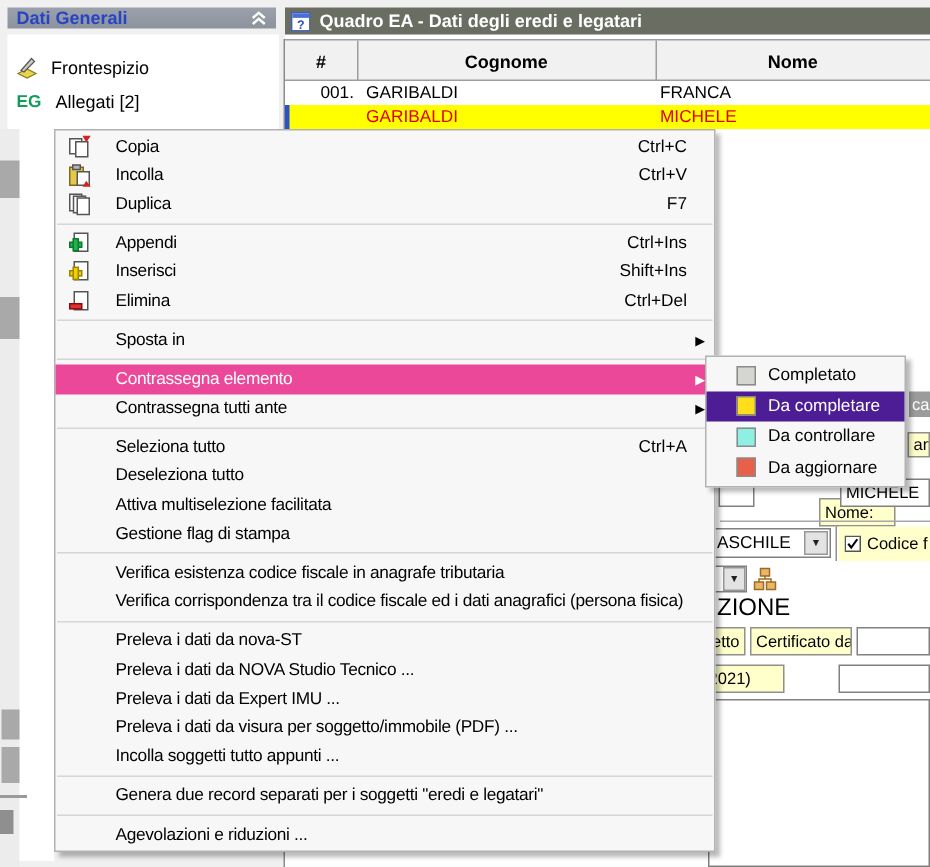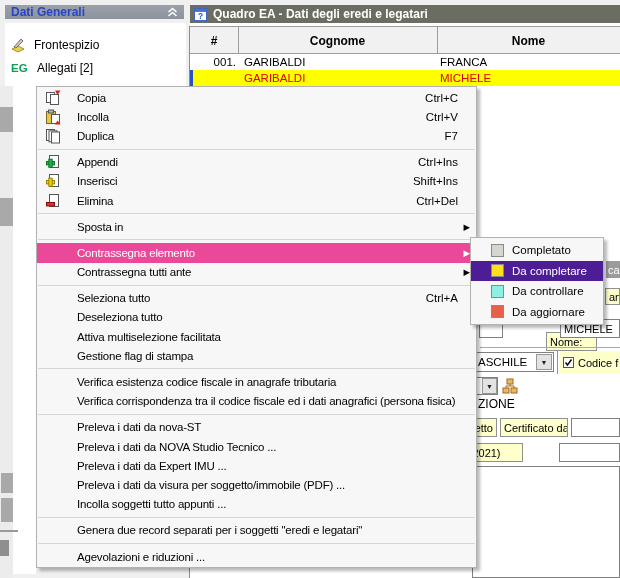--- a/index.html
+++ b/index.html
@@ -151,21 +151,21 @@
 
   <div class="abs wfield" style="left:474px;top:377px;width:24px;height:18px;"></div>
   <div class="abs ddbtn" style="left:482px;top:378px;width:15px;height:16px;">▼</div>
   <svg class="abs" style="left:502px;top:378px;" width="16" height="16" viewBox="0 0 16 16">
     <path d="M8 6 V8 M4 11 V8 H12 V11" fill="none" stroke="#a06a20" stroke-width="1"></path>
     <rect x="5" y="1" width="6" height="5" fill="#e8b86a" stroke="#a06a20"></rect>
     <rect x="1" y="10" width="6" height="5" fill="#e8b86a" stroke="#a06a20"></rect>
     <rect x="9" y="10" width="6" height="5" fill="#e8b86a" stroke="#a06a20"></rect>
   </svg>
 
-  <div class="abs" style="left:478px;top:397px;font-size:12px;">ZIONE</div>
+  <div class="abs" style="left:478px;top:397px;font-size:16px;">ZIONE</div>
 
   <div class="abs yfield" style="left:472px;top:418px;width:25px;height:19px;justify-content:flex-end;">etto</div>
   <div class="abs yfield" style="left:500px;top:418px;width:68px;height:19px;">Certificato da:</div>
   <div class="abs wfield" style="left:571px;top:418px;width:49px;height:19px;"></div>
 
   <div class="abs yfield" style="left:444px;top:443px;width:79px;height:19px;padding-left:6px;">. 73/2021)</div>
   <div class="abs wfield" style="left:559px;top:443px;width:61px;height:19px;"></div>
 
   <div class="abs" style="left:472px;top:466px;width:148px;height:112px;background:#fff;border:1px solid #808080;"></div>
 

